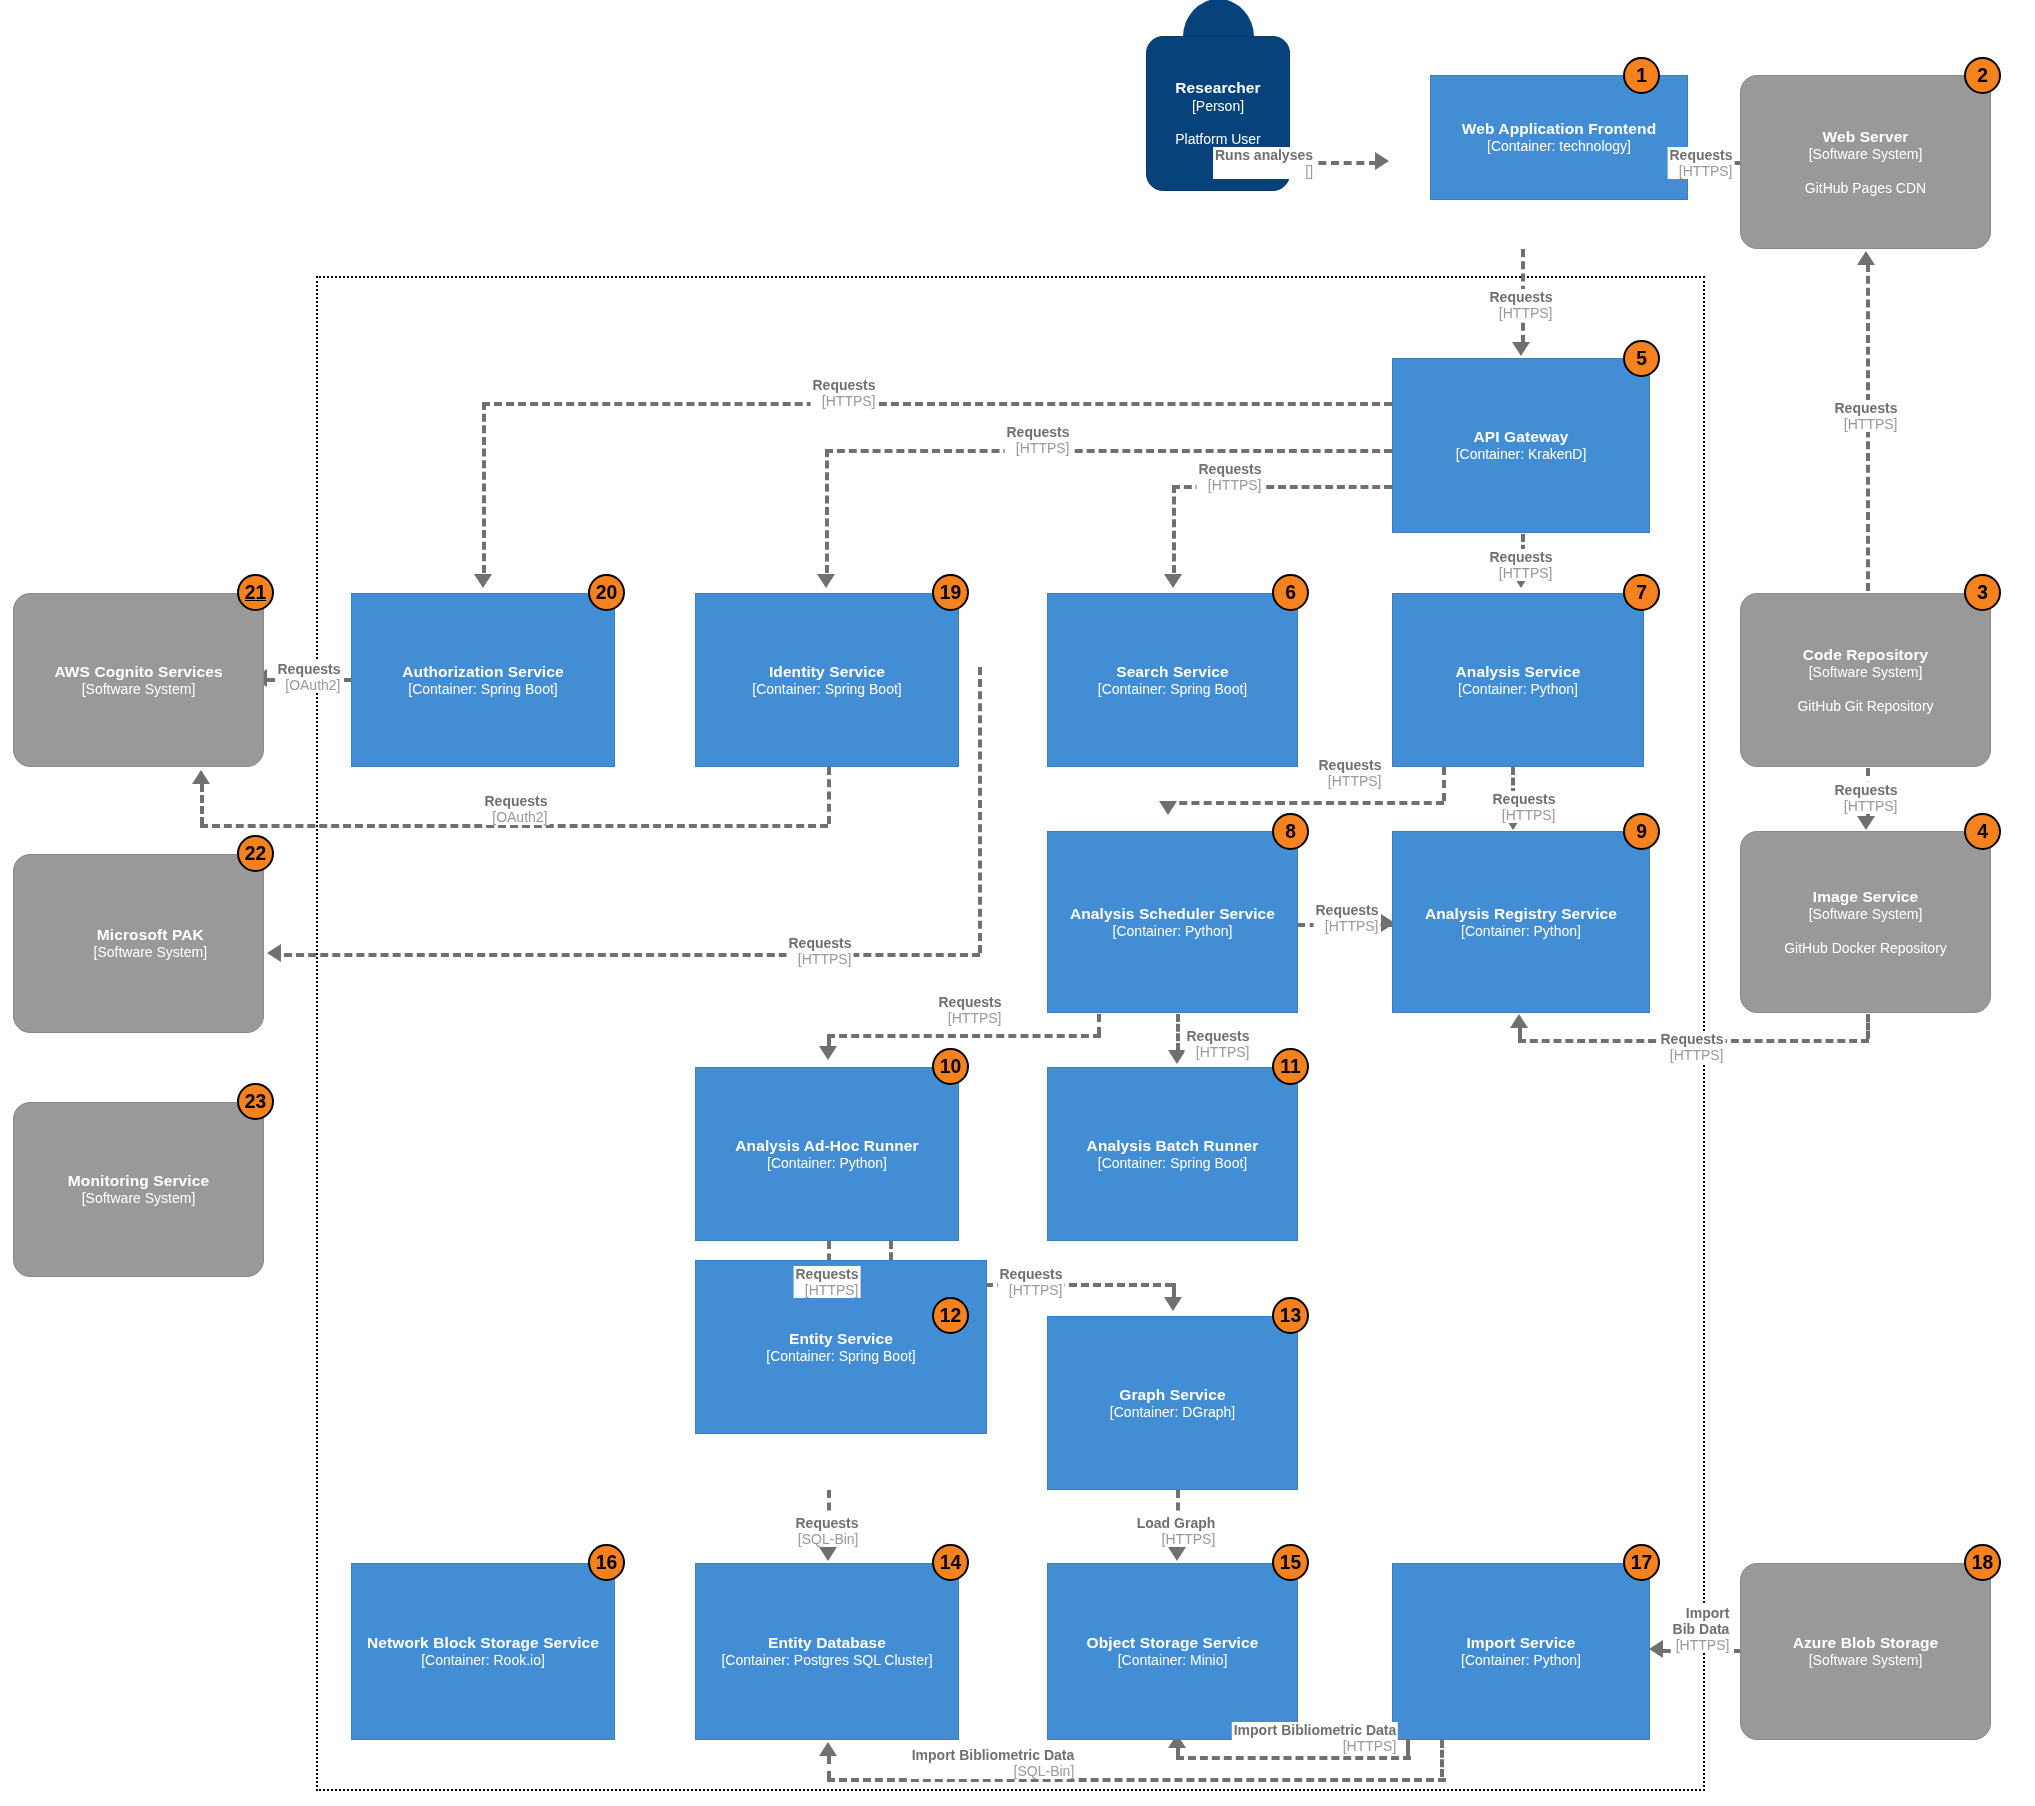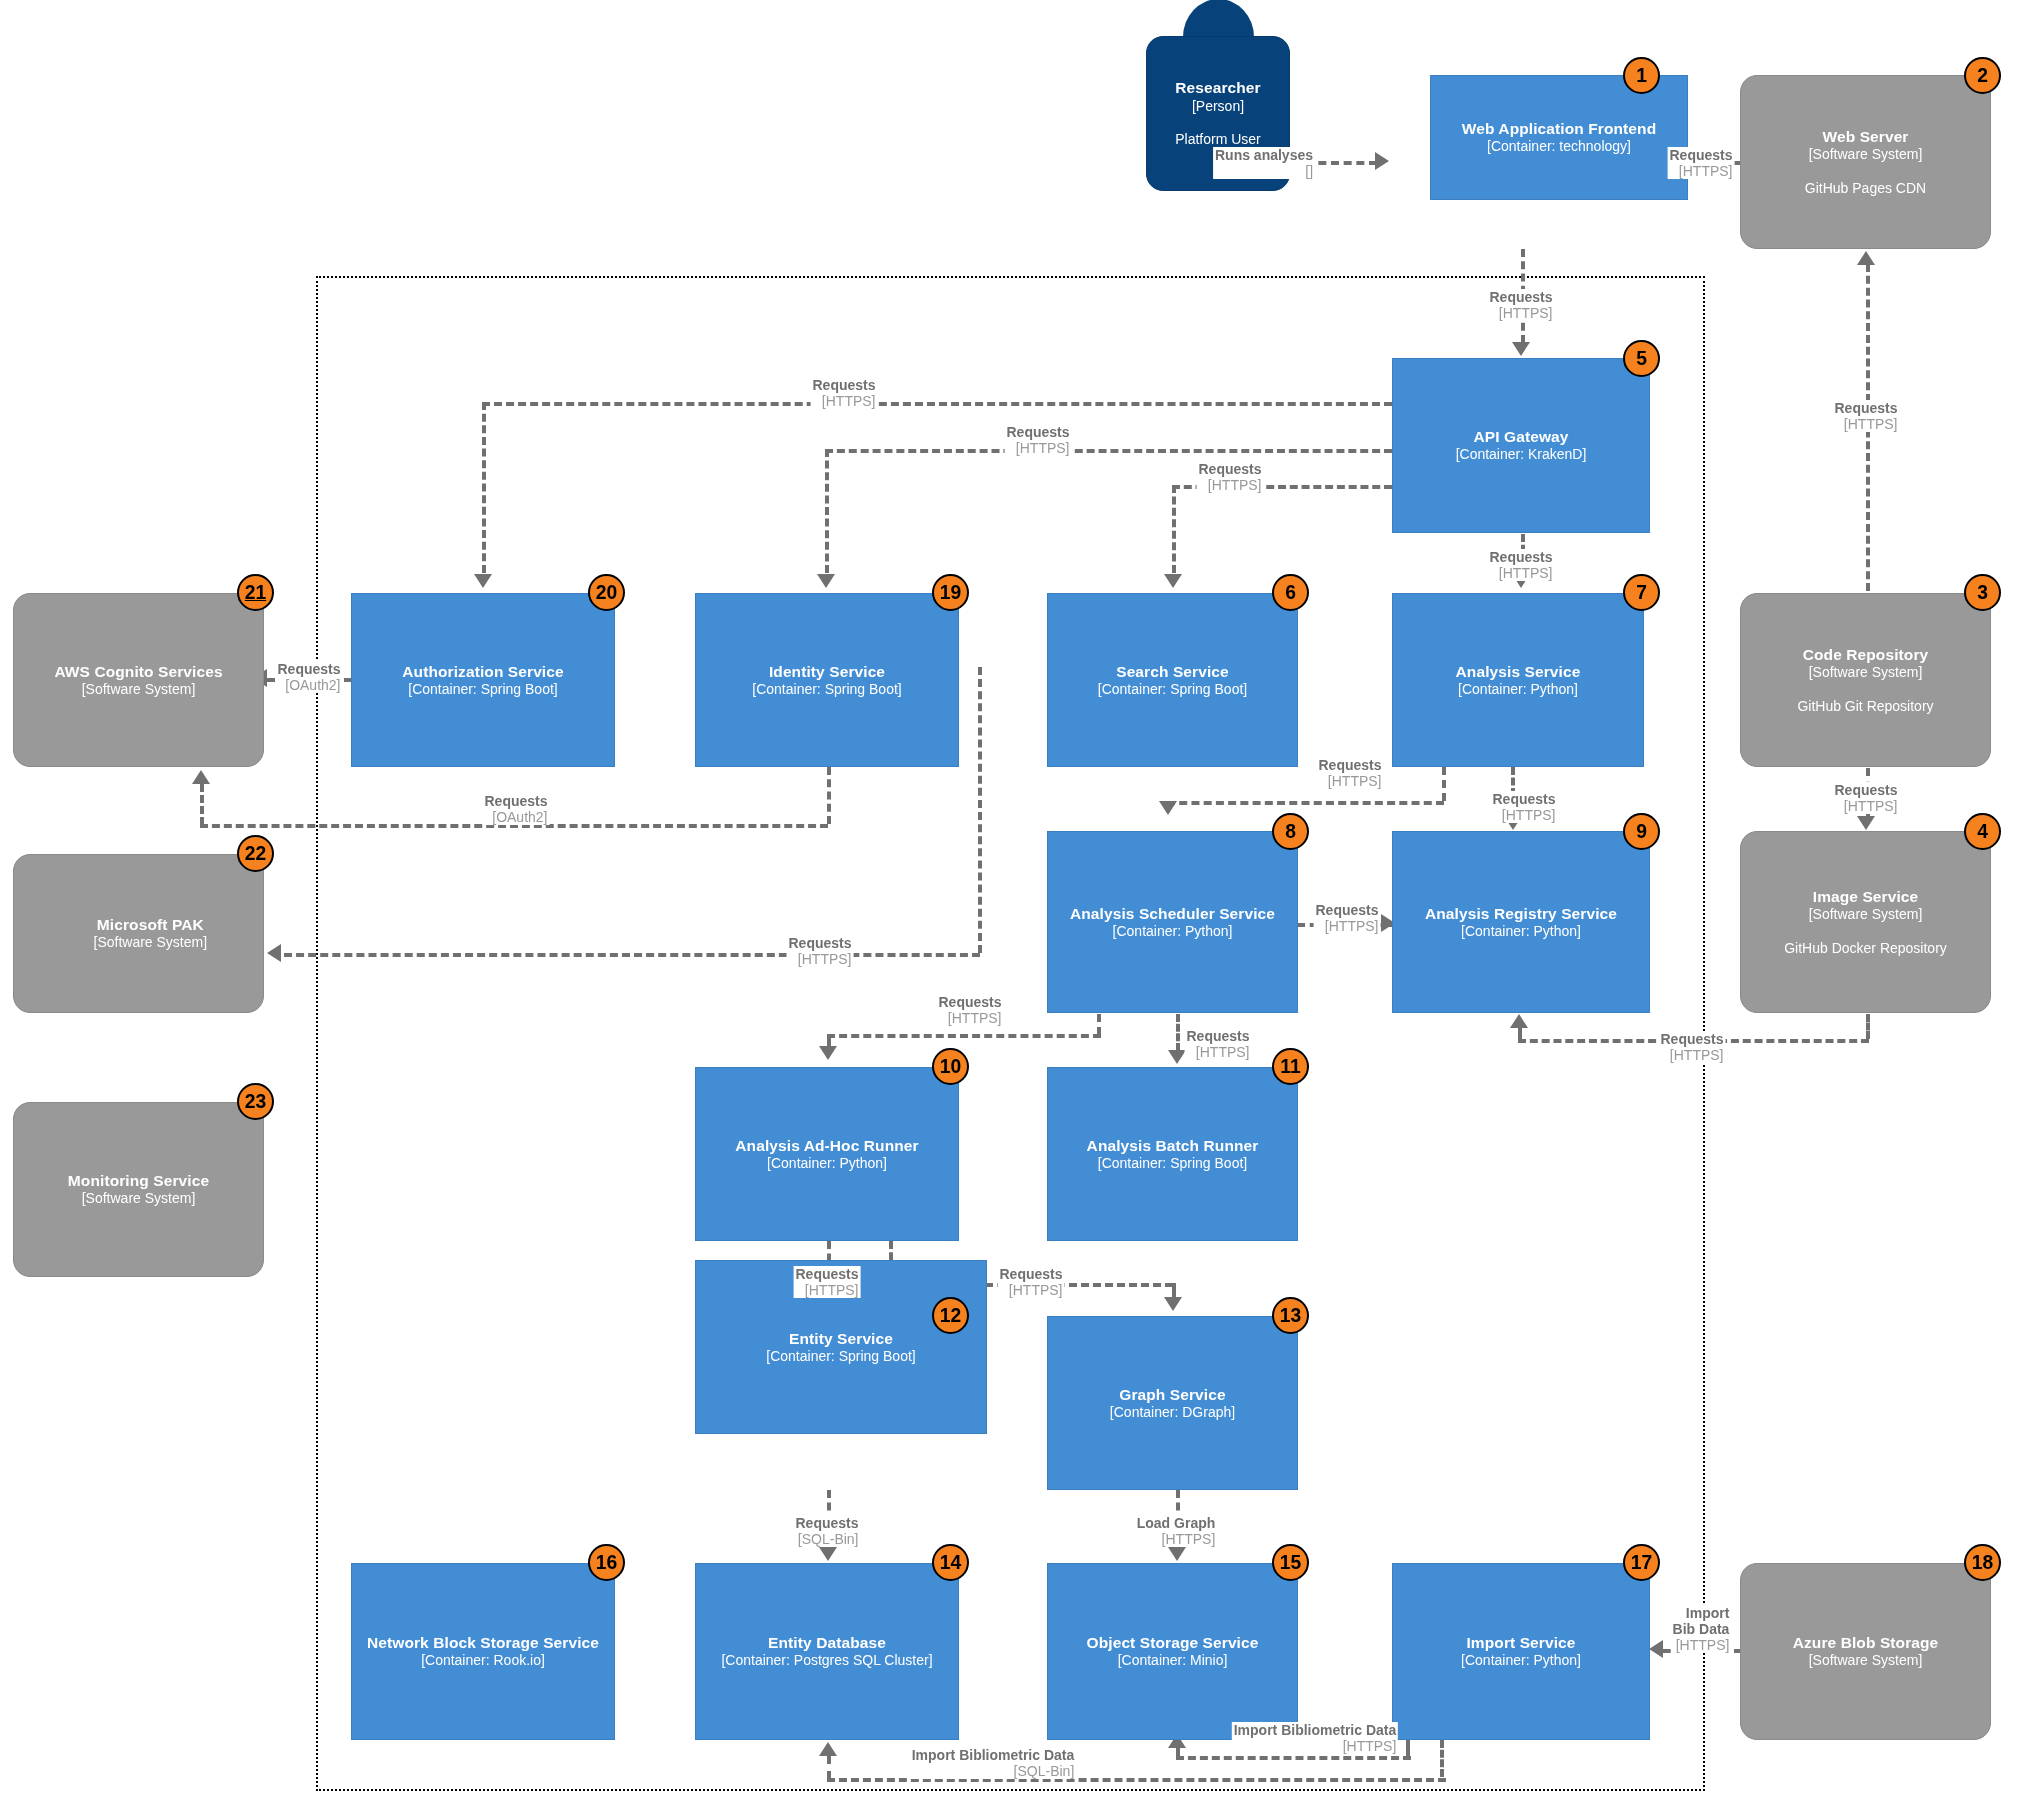--- a/index.html
+++ b/index.html
@@ -309,21 +309,21 @@
         <div class="nm">Analysis Registry Service</div>
         <div class="tech">[Container: Python]</div>
       </div>
       <div class="badge" style="left: 1623px; top: 813px;">9</div>
       <div class="node external" style="left: 1740px; top: 831px; width: 251px; height: 182px; z-index: 20;">
         <div class="nm">Image Service</div>
         <div class="tech">[Software System]</div>
         <div class="desc">GitHub Docker Repository</div>
       </div>
       <div class="badge" style="left: 1964px; top: 813px;">4</div>
-      <div class="node external" style="left: 13px; top: 854px; width: 251px; height: 159px; z-index: 20; padding-left: 30px;">
+      <div class="node external" style="left: 13px; top: 854px; width: 251px; height: 179px; z-index: 20; padding-left: 30px;">
         <div class="nm">Microsoft PAK</div>
         <div class="tech">[Software System]</div>
       </div>
       <div class="badge" style="left: 237px; top: 835px;">22</div>
       <div class="node external" style="left: 13px; top: 1102px; width: 251px; height: 175px; z-index: 20;">
         <div class="nm">Monitoring Service</div>
         <div class="tech">[Software System]</div>
       </div>
       <div class="badge" style="left: 237px; top: 1083px;">23</div>
       <div class="node container" style="left: 695px; top: 1067px; width: 264px; height: 174px; z-index: 20;">

